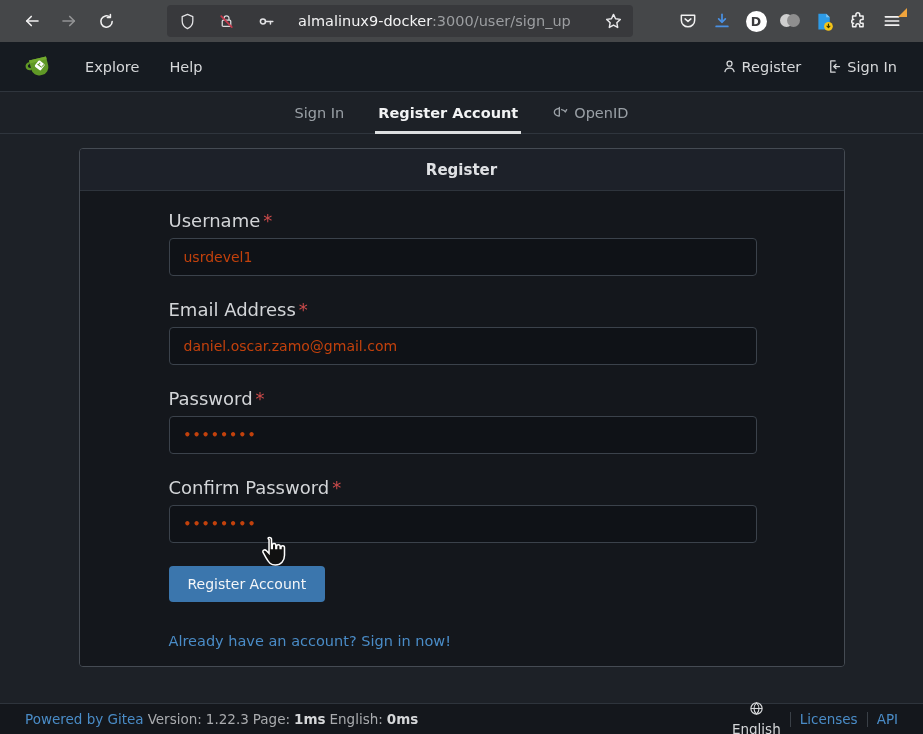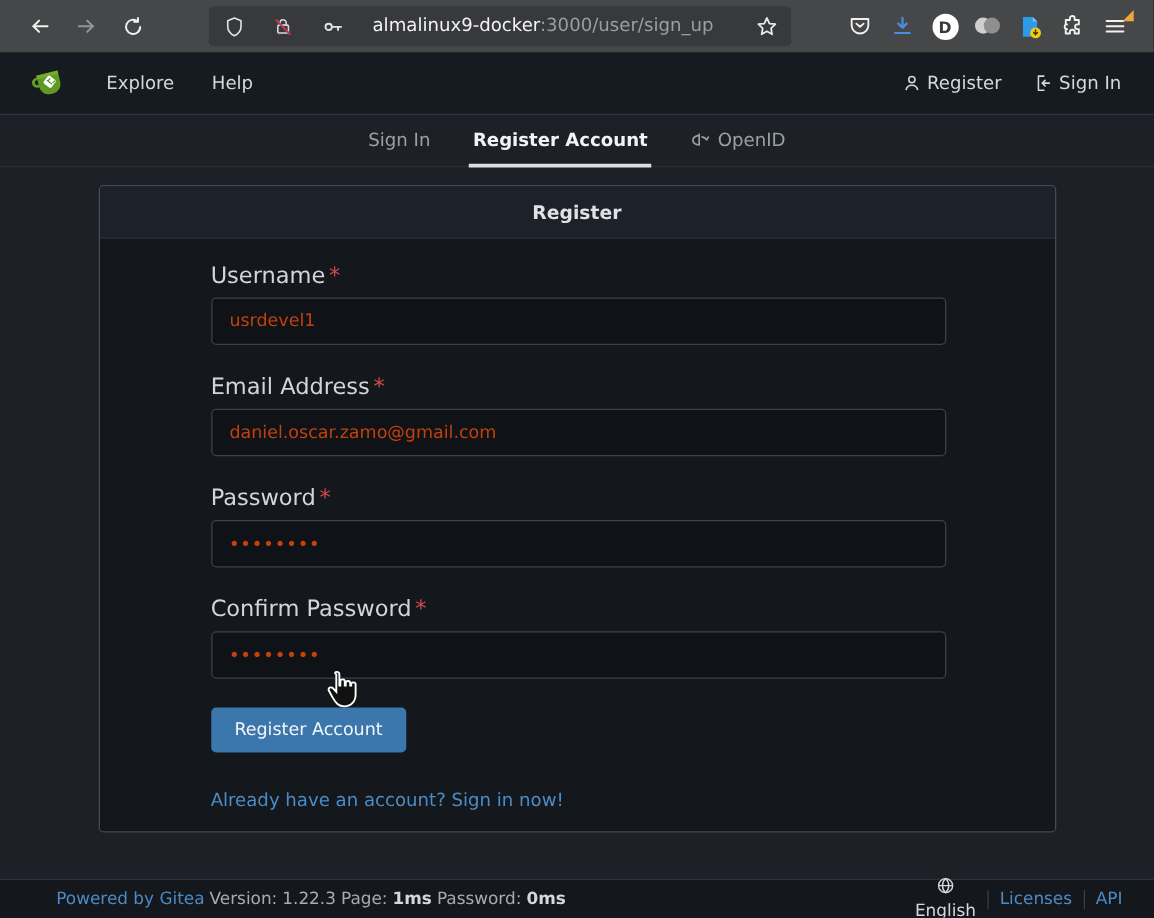--- a/index.html
+++ b/index.html
@@ -132,21 +132,21 @@
   
   .footer {
     height: 31px; flex: 0 0 31px;
     background: #14171c;
     border-top: 1px solid #2e343c;
     display: flex; align-items: center;
     padding: 0 25px;
     font-size: 13.5px; color: #a9abae;
   }
   .footer a { color: #4a8cc7; text-decoration: none; }
-  .f-left { display: flex; align-items: flex-start; gap: 4px; flex: 1; white-space: nowrap; margin-left: 20px; }
+  .f-left { display: flex; align-items: flex-start; gap: 4px; flex: 1; white-space: nowrap; }
   .f-left b { color: #d5d7d9; }
   .f-right { display: flex; align-items: center; gap: 9px; }
   .f-lang { display: flex; align-items: center; gap: 5px; color: #d5d7d9; flex-direction: column; }
   .f-div { width: 1px; height: 15px; background: #3a4047; }
   
   .cursor { position: absolute; left: 257px; top: 535px; width: 33px; height: 33px; pointer-events: none; z-index: 50; }
   svg { display: block; }
 </style>
 </head>
 <body>
@@ -350,21 +350,21 @@
   </div>
 </div>
 
 <div class="footer">
   <div class="f-left">
     <a href="#">Powered by Gitea</a>
     <span>Version:</span>
     <span>1.22.3</span>
     <span>Page:</span>
     <b>1ms</b>
-    <span>Password:</span>
+    <span>English:</span>
     <b>0ms</b>
   </div>
   <div class="f-right">
     <span class="f-lang">
       <span>
         <svg width="15" height="15" viewBox="0 0 24 24" fill="none" stroke="#d5d7d9" stroke-width="1.8">
             <circle cx="12" cy="12" r="9"></circle>
             <path d="M3 12h18M12 3c2.6 2.3 4 5.5 4 9s-1.4 6.7-4 9c-2.6-2.3-4-5.5-4-9s1.4-6.7 4-9Z"></path>
           </svg>
       </span>

